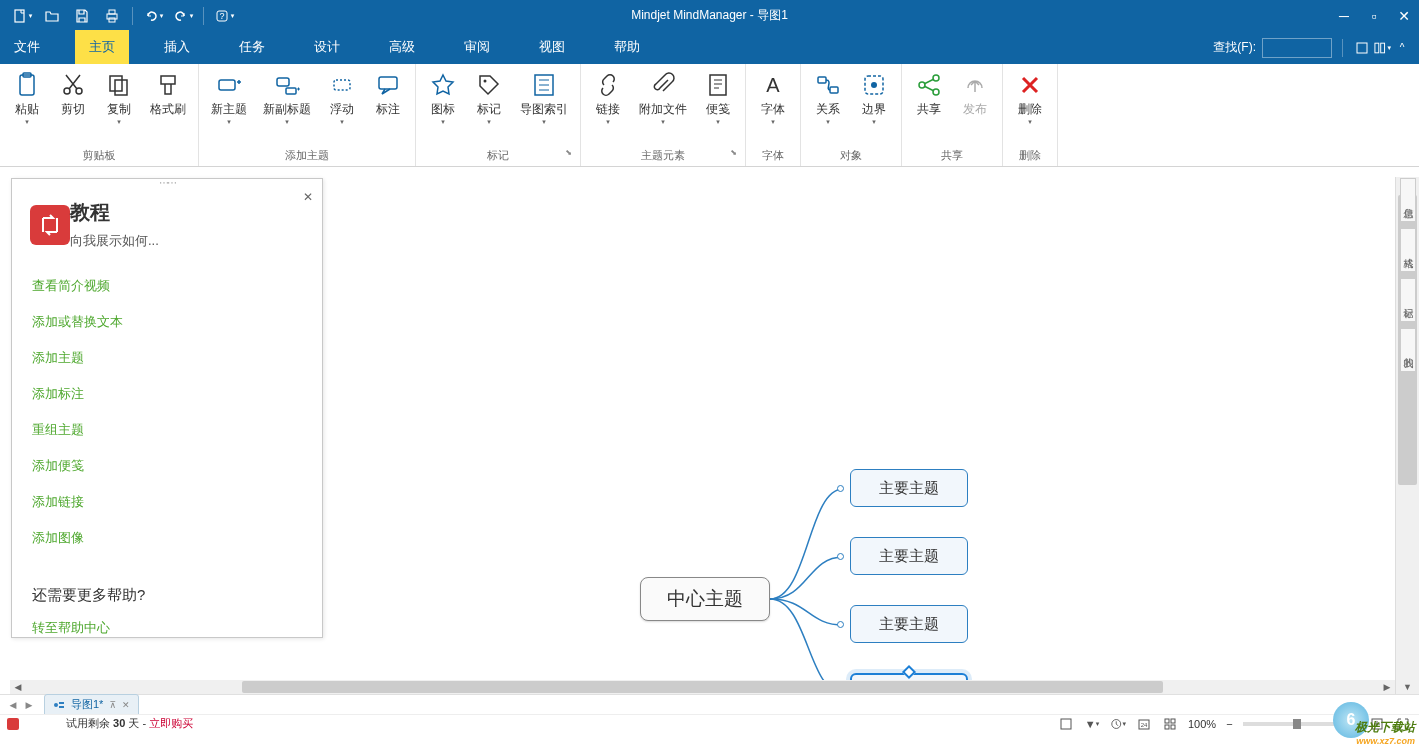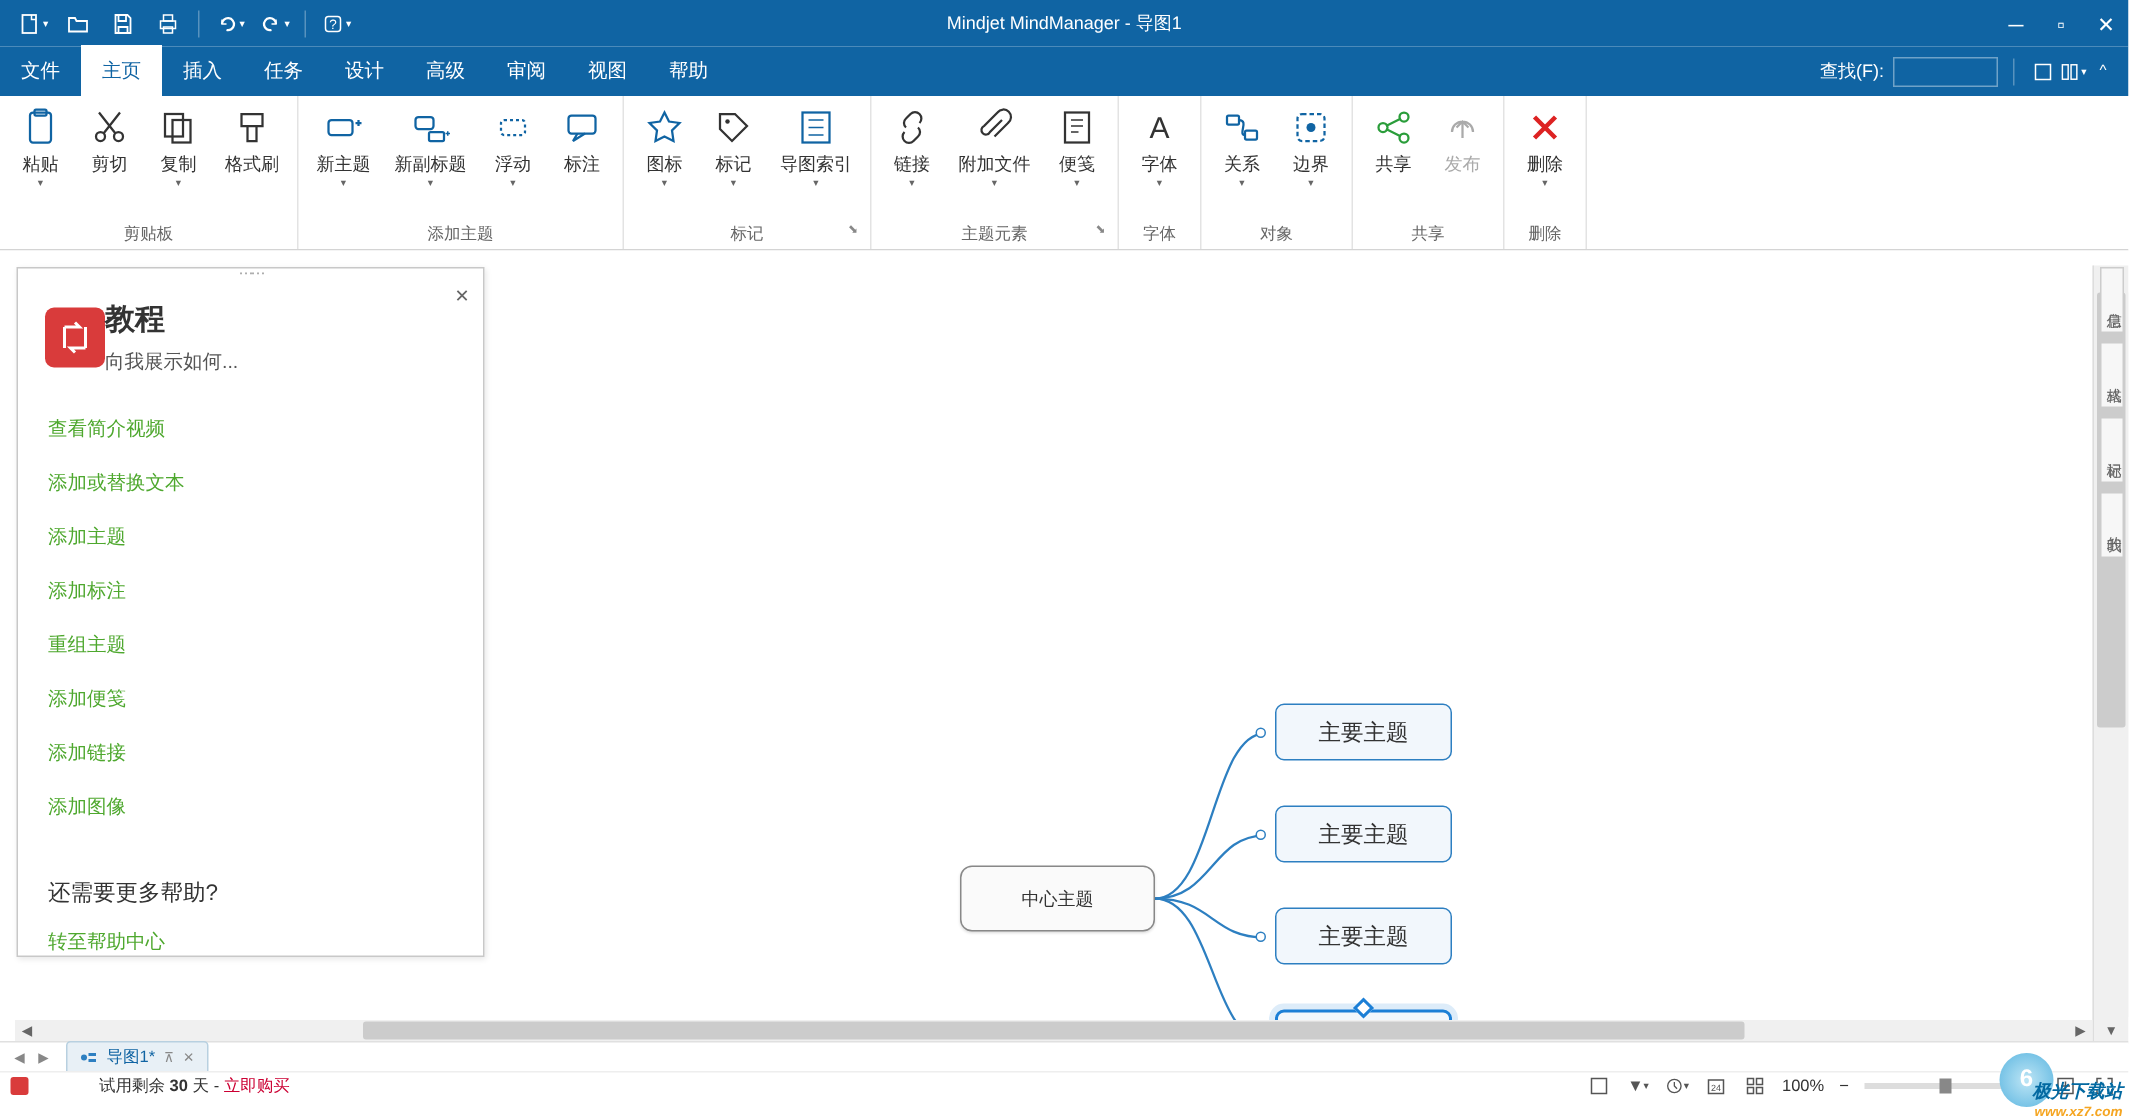--- a/index.html
+++ b/index.html
@@ -13,21 +13,21 @@
 .qat-sep { width: 1px; height: 18px; background: rgba(255,255,255,0.3); margin: 0 4px; }
 .qat-dd { display: flex; align-items: center; }
 .qat-arrow { font-size: 7px; margin-left: 1px; }
 .title-text { position: absolute; left: 50%; transform: translateX(-50%); font-size: 12px; }
 .window-controls { position: absolute; right: 0; top: 0; display: flex; height: 31px; }
 .wc-btn { width: 30px; display: flex; align-items: center; justify-content: center; cursor: pointer; font-size: 14px; }
 
 
 .menubar { height: 33px; background: #1064a3; display: flex; align-items: flex-end; position: relative; }
 .menu-tab { padding: 8px 14px; font-size: 13px; color: #fff; cursor: pointer; }
-.menu-tab.active { background: #ffffff; color: #1064a3; }
+.menu-tab.active { background: #fde047; color: #1064a3; }
 .menu-right { position: absolute; right: 8px; top: 0; height: 33px; display: flex; align-items: center; gap: 6px; color: #fff; font-size: 12px; }
 .menu-right-input { width: 70px; height: 20px; background: #1064a3; border: 1px solid rgba(255,255,255,0.4); color: #fff; font-size: 11px; padding: 0 4px; }
 .menu-right-icons { display: flex; gap: 2px; }
 .menu-right-icon { width: 18px; height: 18px; display: flex; align-items: center; justify-content: center; }
 
 
 .ribbon { height: 103px; background: #fff; border-bottom: 1px solid #d4d4d4; display: flex; }
 .ribbon-group { display: flex; flex-direction: column; border-right: 1px solid #e3e3e3; padding: 4px 6px 0; }
 .ribbon-group-items { display: flex; flex: 1; align-items: flex-start; gap: 4px; }
 .ribbon-group-label { font-size: 11px; color: #666; text-align: center; padding: 4px 0 3px; position: relative; }
@@ -55,21 +55,21 @@
 .tutorial-icon { width: 40px; height: 40px; background: #d93b3b; border-radius: 6px; display: flex; align-items: center; justify-content: center; }
 .tutorial-titles h2 { font-size: 20px; color: #333; font-weight: 600; }
 .tutorial-titles p { font-size: 13px; color: #555; margin-top: 6px; }
 .tutorial-links { padding: 8px 20px; }
 .tutorial-link { display: block; font-size: 13px; color: #4ea82e; padding: 9px 0; cursor: pointer; }
 .tutorial-help { padding: 22px 20px 4px; font-size: 15px; color: #333; }
 .tutorial-help-link { padding: 10px 20px; font-size: 13px; color: #4ea82e; cursor: pointer; }
 
 
 .mindmap { position: absolute; left: 630px; top: 280px; }
-.center-topic { position: absolute; left: 0; top: 120px; width: 130px; height: 44px; border: 1px solid #888; border-radius: 8px; background: #fafafa; display: flex; align-items: center; justify-content: center; font-size: 12px; color: #333; box-shadow: 0 1px 2px rgba(0,0,0,0.15); }
+.center-topic { position: absolute; left: 0; top: 120px; width: 130px; height: 44px; border: 1px solid #888; border-radius: 8px; background: #fafafa; display: flex; align-items: center; justify-content: center; font-size: 19px; color: #333; box-shadow: 0 1px 2px rgba(0,0,0,0.15); }
 .sub-topic { position: absolute; left: 210px; width: 118px; height: 38px; border: 1px solid #2d7fc1; border-radius: 6px; background: #f2f7fc; display: flex; align-items: center; justify-content: center; font-size: 15px; color: #333; text-align: center; }
 .sub-topic.selected { border: 2px solid #1c7fd6; box-shadow: 0 0 0 4px rgba(28,127,214,0.15); }
 .sel-handle { position: absolute; width: 10px; height: 10px; background: #fff; border: 2px solid #1c7fd6; transform: rotate(45deg); }
 .sel-handle.t { top: -8px; left: 50%; margin-left: -5px; }
 .sel-handle.l { left: -8px; top: 50%; margin-top: -5px; }
 .sel-handle.r { right: -8px; top: 50%; margin-top: -5px; }
 .connector { position: absolute; stroke: #2d7fc1; fill: none; stroke-width: 1.5; }
 .conn-dot { position: absolute; width: 7px; height: 7px; border: 1.5px solid #2d7fc1; border-radius: 50%; background: #fff; }
 
 
@@ -88,21 +88,21 @@
 .statusbar { position: absolute; bottom: 14px; left: 0; right: 0; height: 18px; background: #fff; display: flex; align-items: center; padding: 0 6px; font-size: 11px; color: #333; border-top: 1px solid #eee; }
 .statusbar-trial { color: #333; margin-left: 40px; }
 .statusbar-trial .buy { color: #c03; cursor: pointer; }
 .statusbar-right { position: absolute; right: 8px; display: flex; align-items: center; gap: 10px; }
 .status-icon { width: 16px; height: 16px; display: flex; align-items: center; justify-content: center; color: #555; }
 .zoom-slider { width: 100px; height: 4px; background: #ddd; position: relative; }
 .zoom-slider::before { content:""; position: absolute; left: 50%; top: -3px; width: 8px; height: 10px; background: #888; }
 
 
 .watermark { position: absolute; right: 4px; bottom: 0; font-size: 12px; font-weight: bold; font-style: italic; }
-.wm1 { color: #0369a1; margin-left: 32px; }
+.wm1 { color: #4d7c0f; margin-left: 32px; }
 .wm2 { color: #f5a623; font-size: 9px; display: block; text-align: right; }
 .wm-badge { position: absolute; right: 50px; bottom: 8px; width: 36px; height: 36px; border-radius: 50%; background: radial-gradient(circle,#bde5f5,#5ab5e0); display: flex; align-items: center; justify-content: center; color: #fff; font-size: 16px; font-weight: bold; }
 
 
 .hscroll { position: absolute; left: 10px; right: 24px; bottom: 52px; height: 14px; background: #f0f0f0; display: flex; align-items: center; }
 .hscroll-arrow { width: 16px; text-align: center; font-size: 9px; color: #666; cursor: pointer; }
 .hscroll-track { flex: 1; height: 100%; position: relative; }
 .hscroll-thumb { position: absolute; left: 16%; width: 68%; top: 1px; bottom: 1px; background: #ccc; border-radius: 2px; }
 </style>
 </head>
@@ -160,21 +160,21 @@
   </div>
   <div class="title-text">Mindjet MindManager - 导图1</div>
   <div class="window-controls">
     <div class="wc-btn">─</div>
     <div class="wc-btn">▫</div>
     <div class="wc-btn">✕</div>
   </div>
 </div>
 
 <div class="menubar">
-  <div id="menu-tabs" style="display:flex;">
+  <div id="menu-tabs" style="display:flex;gap:21px;">
       <div class="menu-tab">文件</div>
       <div class="menu-tab active">主页</div>
       <div class="menu-tab">插入</div>
       <div class="menu-tab">任务</div>
       <div class="menu-tab">设计</div>
       <div class="menu-tab">高级</div>
       <div class="menu-tab">审阅</div>
       <div class="menu-tab">视图</div>
       <div class="menu-tab">帮助</div>
     </div>

